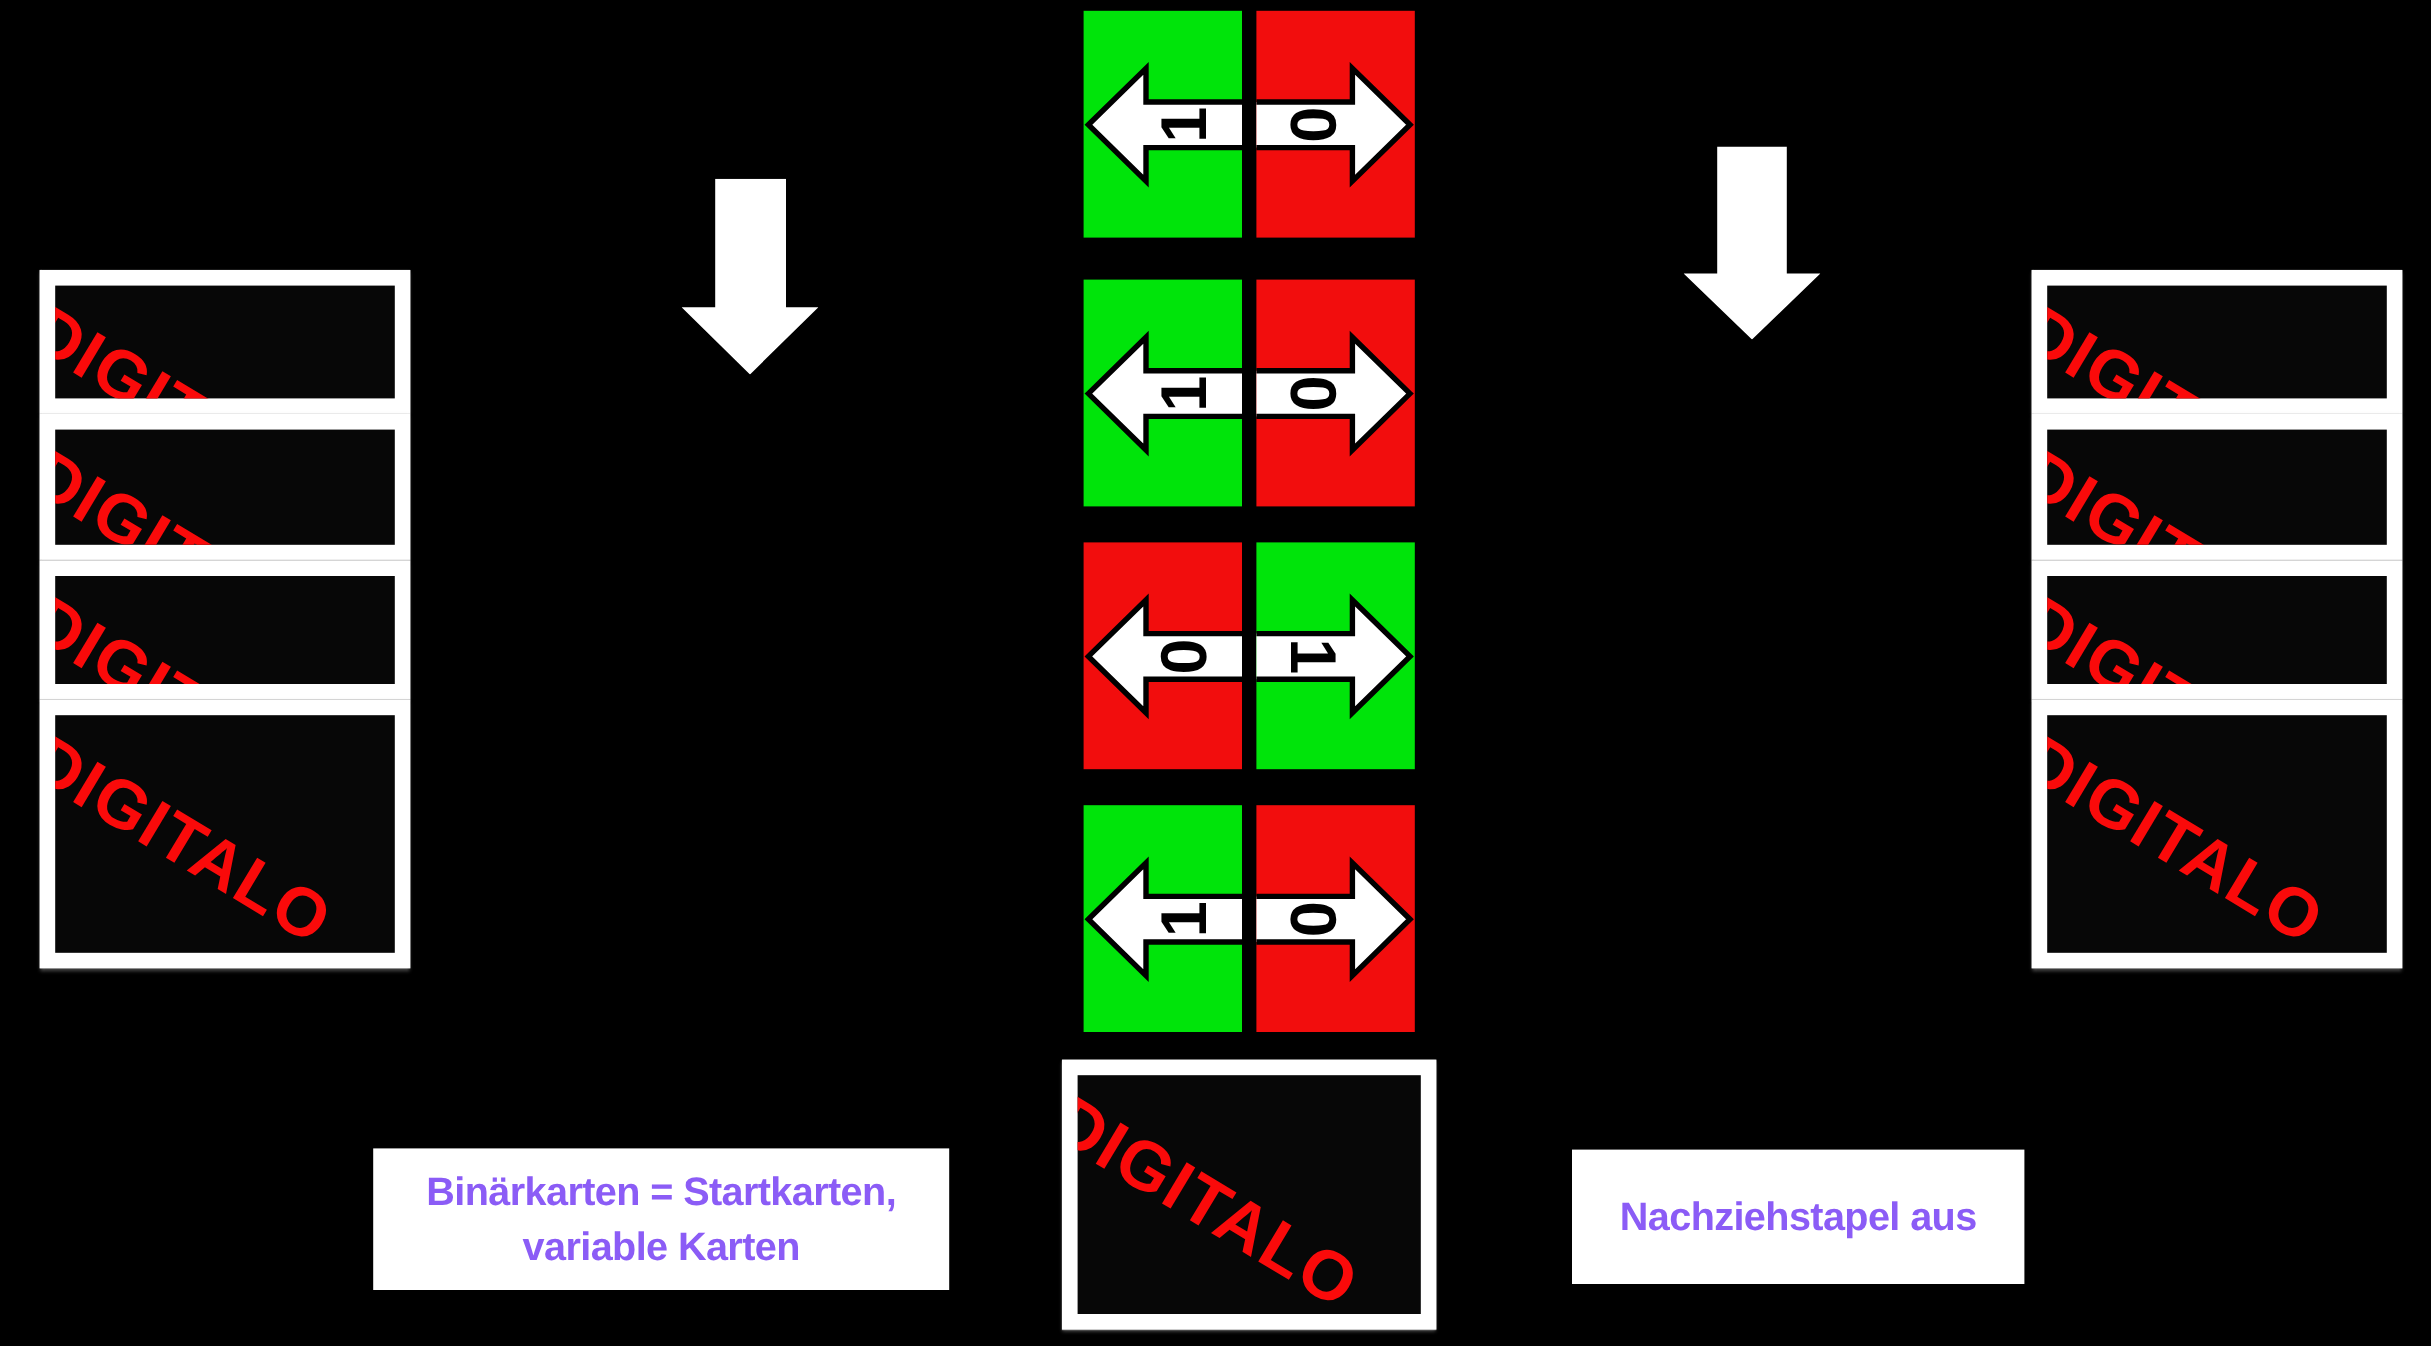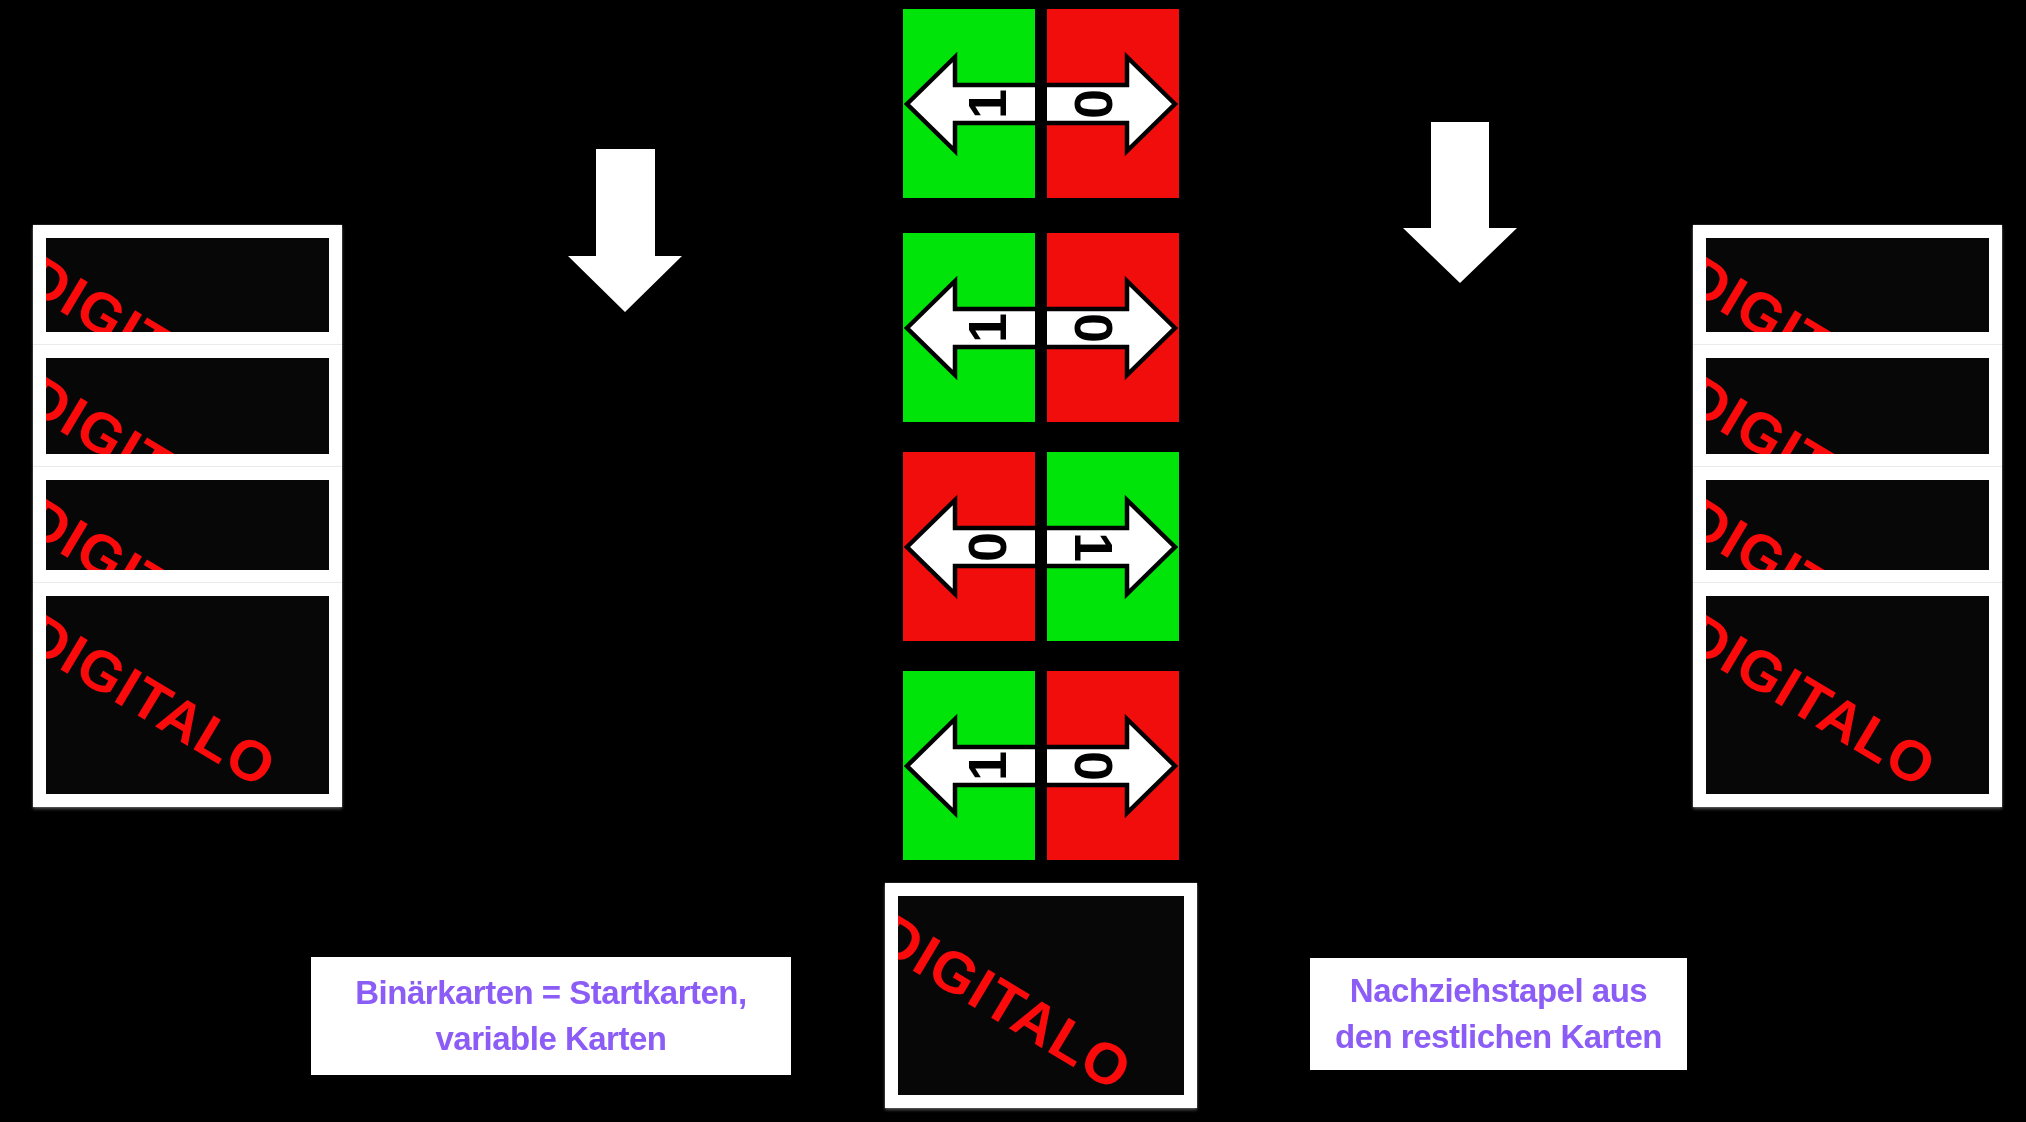--- a/index.html
+++ b/index.html
@@ -172,16 +172,15 @@
       <span class="brand">DIGITALO</span>
     </div>
   </div>
 
   <div class="caption" style="left:311px;top:957px;width:480px;height:118px;">
     <div class="cap-line">Binärkarten = Startkarten,</div>
     <div class="cap-line">variable Karten</div>
   </div>
   <div class="caption" style="left:1310px;top:958px;width:377px;height:112px;">
     <div class="cap-line">Nachziehstapel aus</div>
-    <div class="cap-line">den restlichen Karten</div>
   </div>
 
 </div>
 
 </body></html>

